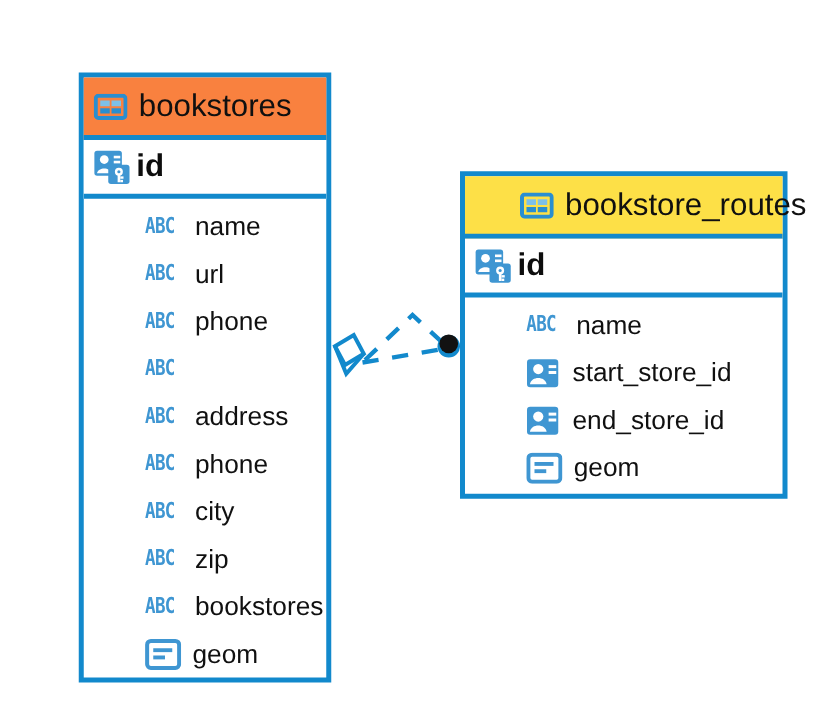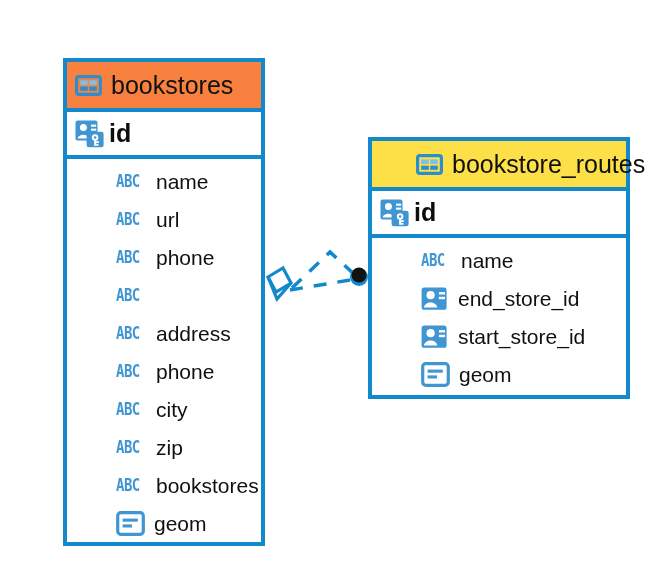--- a/index.html
+++ b/index.html
@@ -252,34 +252,34 @@
       <div class="col-row">
         <span class="ic">
           <svg width="28" height="25" viewBox="0 0 28 25">
             <rect x="0.6" y="1.4" width="25" height="22.4" rx="2.6" fill="#3f96d2"></rect>
             <circle cx="9.6" cy="9.2" r="4.1" fill="#ffffff"></circle>
             <path d="M 2.9 21.4 C 4.1 14.8 15.1 14.8 16.3 21.4 Z" fill="#ffffff"></path>
             <rect x="17.9" y="6.1" width="6.1" height="2.4" fill="#ffffff"></rect>
             <rect x="17.9" y="10.8" width="6.1" height="2.4" fill="#ffffff"></rect>
           </svg>
         </span>
-        <span class="col-label">end_store_id</span>
+        <span class="col-label">start_store_id</span>
       </div>
 
       <div class="col-row">
         <span class="ic">
           <svg width="28" height="25" viewBox="0 0 28 25">
             <rect x="0.6" y="1.4" width="25" height="22.4" rx="2.6" fill="#3f96d2"></rect>
             <circle cx="9.6" cy="9.2" r="4.1" fill="#ffffff"></circle>
             <path d="M 2.9 21.4 C 4.1 14.8 15.1 14.8 16.3 21.4 Z" fill="#ffffff"></path>
             <rect x="17.9" y="6.1" width="6.1" height="2.4" fill="#ffffff"></rect>
             <rect x="17.9" y="10.8" width="6.1" height="2.4" fill="#ffffff"></rect>
           </svg>
         </span>
-        <span class="col-label">start_store_id</span>
+        <span class="col-label">end_store_id</span>
       </div>
 
       <div class="col-row">
         <span class="ic">
           <svg width="29" height="25" viewBox="0 0 29 25">
             <rect x="1.7" y="1.7" width="25.6" height="21.6" rx="3" fill="none" stroke="#3f96d2" stroke-width="3.2"></rect>
             <rect x="6.6" y="7.6" width="15.2" height="3.1" fill="#3f96d2"></rect>
             <rect x="6.6" y="13.4" width="9.4" height="3.1" fill="#3f96d2"></rect>
           </svg>
         </span>

